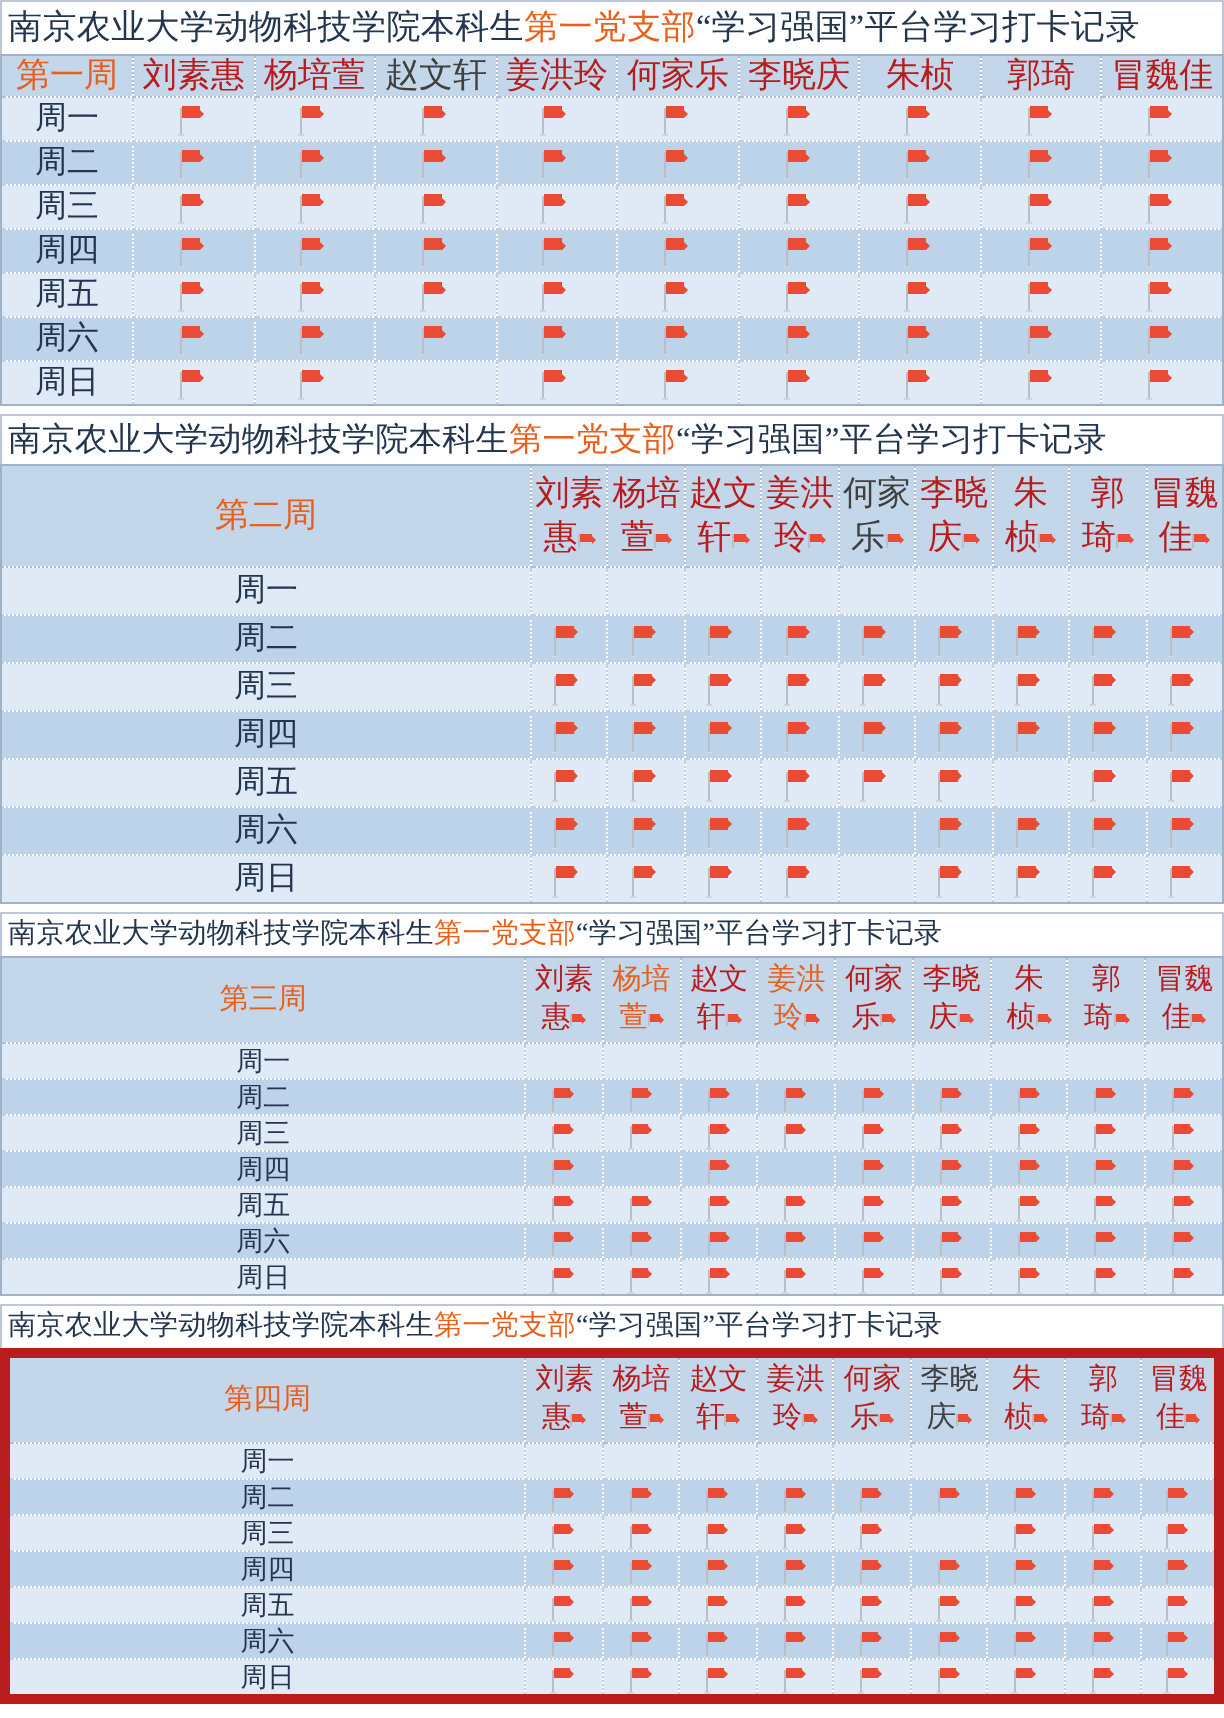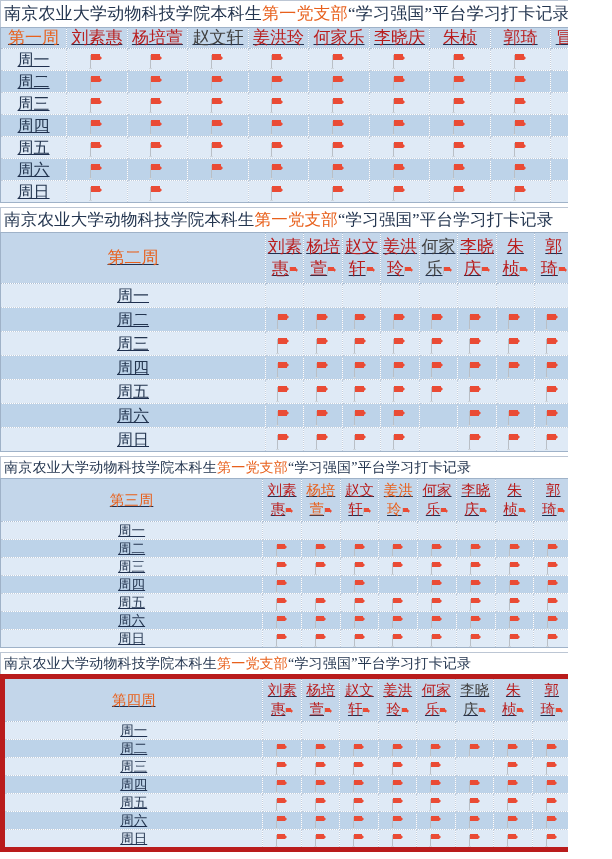--- a/index.html
+++ b/index.html
@@ -2,21 +2,21 @@
 <html><head>
 <meta charset="utf-8">
 <style>
   html,body{margin:0;padding:0;background:#ffffff;}
   body{
     width:612px; height:859px;
     font-family:"Liberation Serif","DejaVu Serif",serif;
     color:#1f3050;
     -webkit-font-smoothing:antialiased;
   }
-  .sheet{width:568px;height:859px;position:relative;overflow:hidden;background:#fff;}
+  .sheet{width:612px;height:859px;position:relative;overflow:hidden;background:#fff;}
 
   .block{width:612px;box-sizing:border-box;}
 
   
   .title{
     box-sizing:border-box;
     width:612px;
     background:#ffffff;
     border:1px solid #bcc6d4;
     border-bottom:none;
@@ -25,21 +25,20 @@
     color:#23354f;
     letter-spacing:.2px;
   }
   .title .red{color:#e8601c;}
 
   table{
     border-collapse:collapse;
     table-layout:fixed;
     width:612px;
     box-sizing:border-box;
-    text-decoration:underline;
   }
   td,th{
     padding:0;
     margin:0;
     border:1px dotted #c4cfdd;
     text-align:center;
     vertical-align:middle;
     font-weight:normal;
     overflow:hidden;
   }

